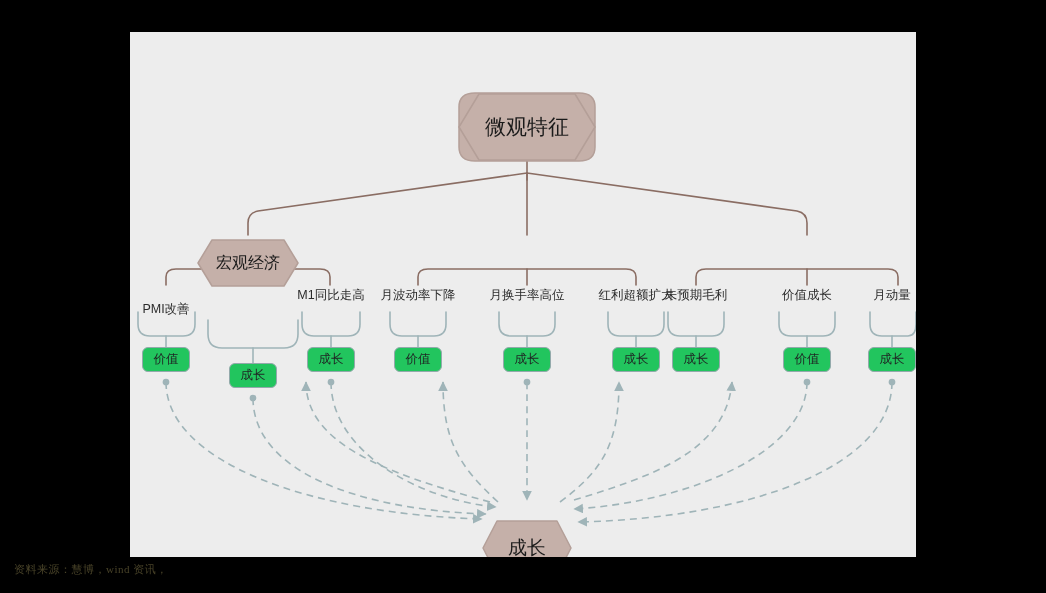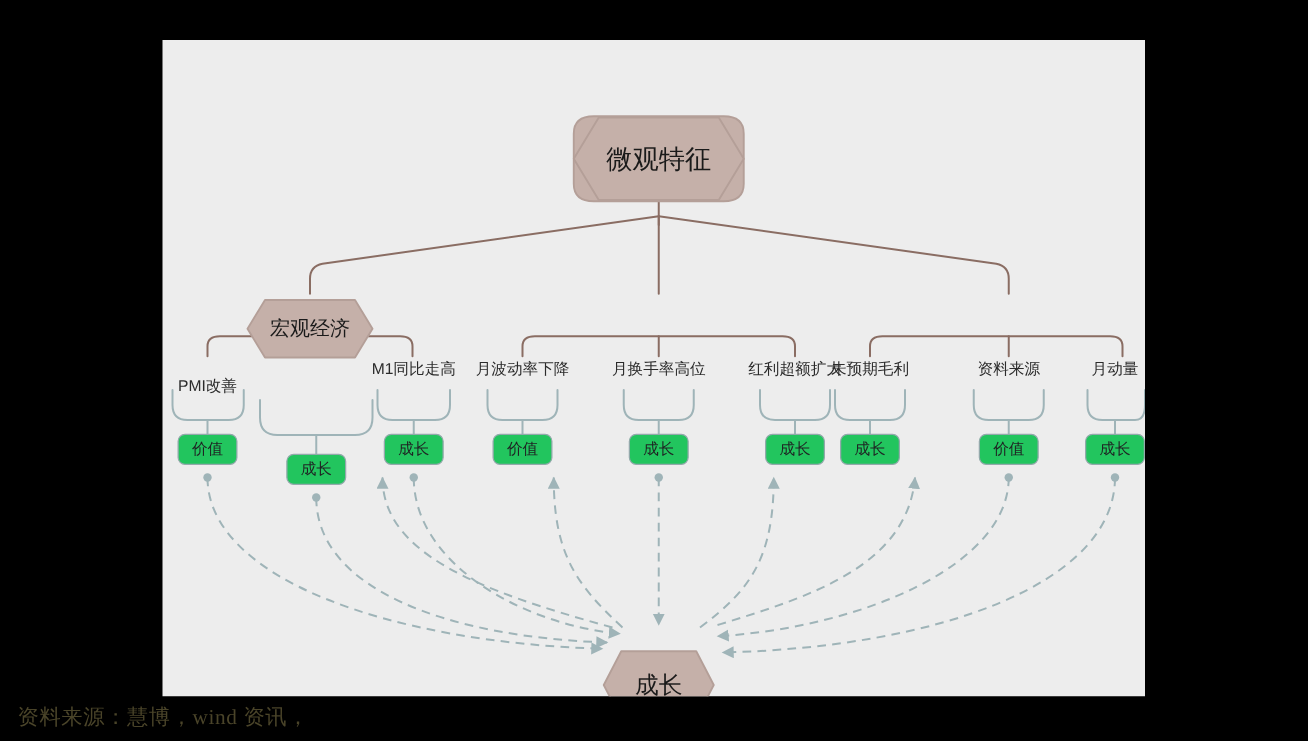--- a/index.html
+++ b/index.html
@@ -11,21 +11,21 @@
   .hex{color:#1a1a1a;background:transparent;}
   .hex .hexbg{position:absolute;left:0;top:0;width:100%;height:100%;}
   .hex .hextxt{position:relative;z-index:2;white-space:nowrap;}
   .hex-root .hextxt{font-size:21px;}
   .hex-branch .hextxt{font-size:16px;}
   .hex-bottom .hextxt{font-size:19px;}
   .leaf{position:absolute;text-align:center;color:#2b2b2b;font-size:12.5px;line-height:16px;white-space:normal;}
   .tag{position:absolute;display:flex;align-items:center;justify-content:center;
        background:#22c55e;border:1px solid #93a9ab;border-radius:6px;color:#1f2323;
        font-size:12.5px;box-sizing:border-box;}
-  #footer{position:absolute;left:14px;top:562px;color:#4a4429;font-size:17px;
+  #footer{position:absolute;left:14px;top:562px;color:#4a4429;font-size:11px;
           font-family:"Liberation Serif","DejaVu Serif",serif;white-space:nowrap;letter-spacing:.5px;}
 </style>
 </head>
 <body>
 
 <div id="root">
 
   <div id="canvas">
 
     <svg id="svg" viewBox="0 0 786 525">
@@ -123,21 +123,21 @@
     </div>
 
     <div class="leaf" style="left:-6px;top:269px;width:84px;">PMI改善</div>
     <div class="leaf" style="left:164px;top:255px;width:74px;">M1同比走高</div>
 
     <div class="leaf" style="left:246px;top:255px;width:84px;">月波动率下降</div>
     <div class="leaf" style="left:355px;top:255px;width:84px;">月换手率高位</div>
     <div class="leaf" style="left:464px;top:255px;width:84px;">红利超额扩大</div>
 
     <div class="leaf" style="left:528px;top:255px;width:76px;">未预期毛利</div>
-    <div class="leaf" style="left:641px;top:255px;width:72px;">资料来源</div>
+    <div class="leaf" style="left:641px;top:255px;width:72px;">价值成长</div>
     <div class="leaf" style="left:732px;top:255px;width:60px;">月动量</div>
 
     <div class="tag" style="left:12px;top:315px;width:48px;height:25px;">价值</div>
     <div class="tag" style="left:99px;top:331px;width:48px;height:25px;">成长</div>
     <div class="tag" style="left:177px;top:315px;width:48px;height:25px;">成长</div>
 
     <div class="tag" style="left:264px;top:315px;width:48px;height:25px;">价值</div>
     <div class="tag" style="left:373px;top:315px;width:48px;height:25px;">成长</div>
     <div class="tag" style="left:482px;top:315px;width:48px;height:25px;">成长</div>
 

